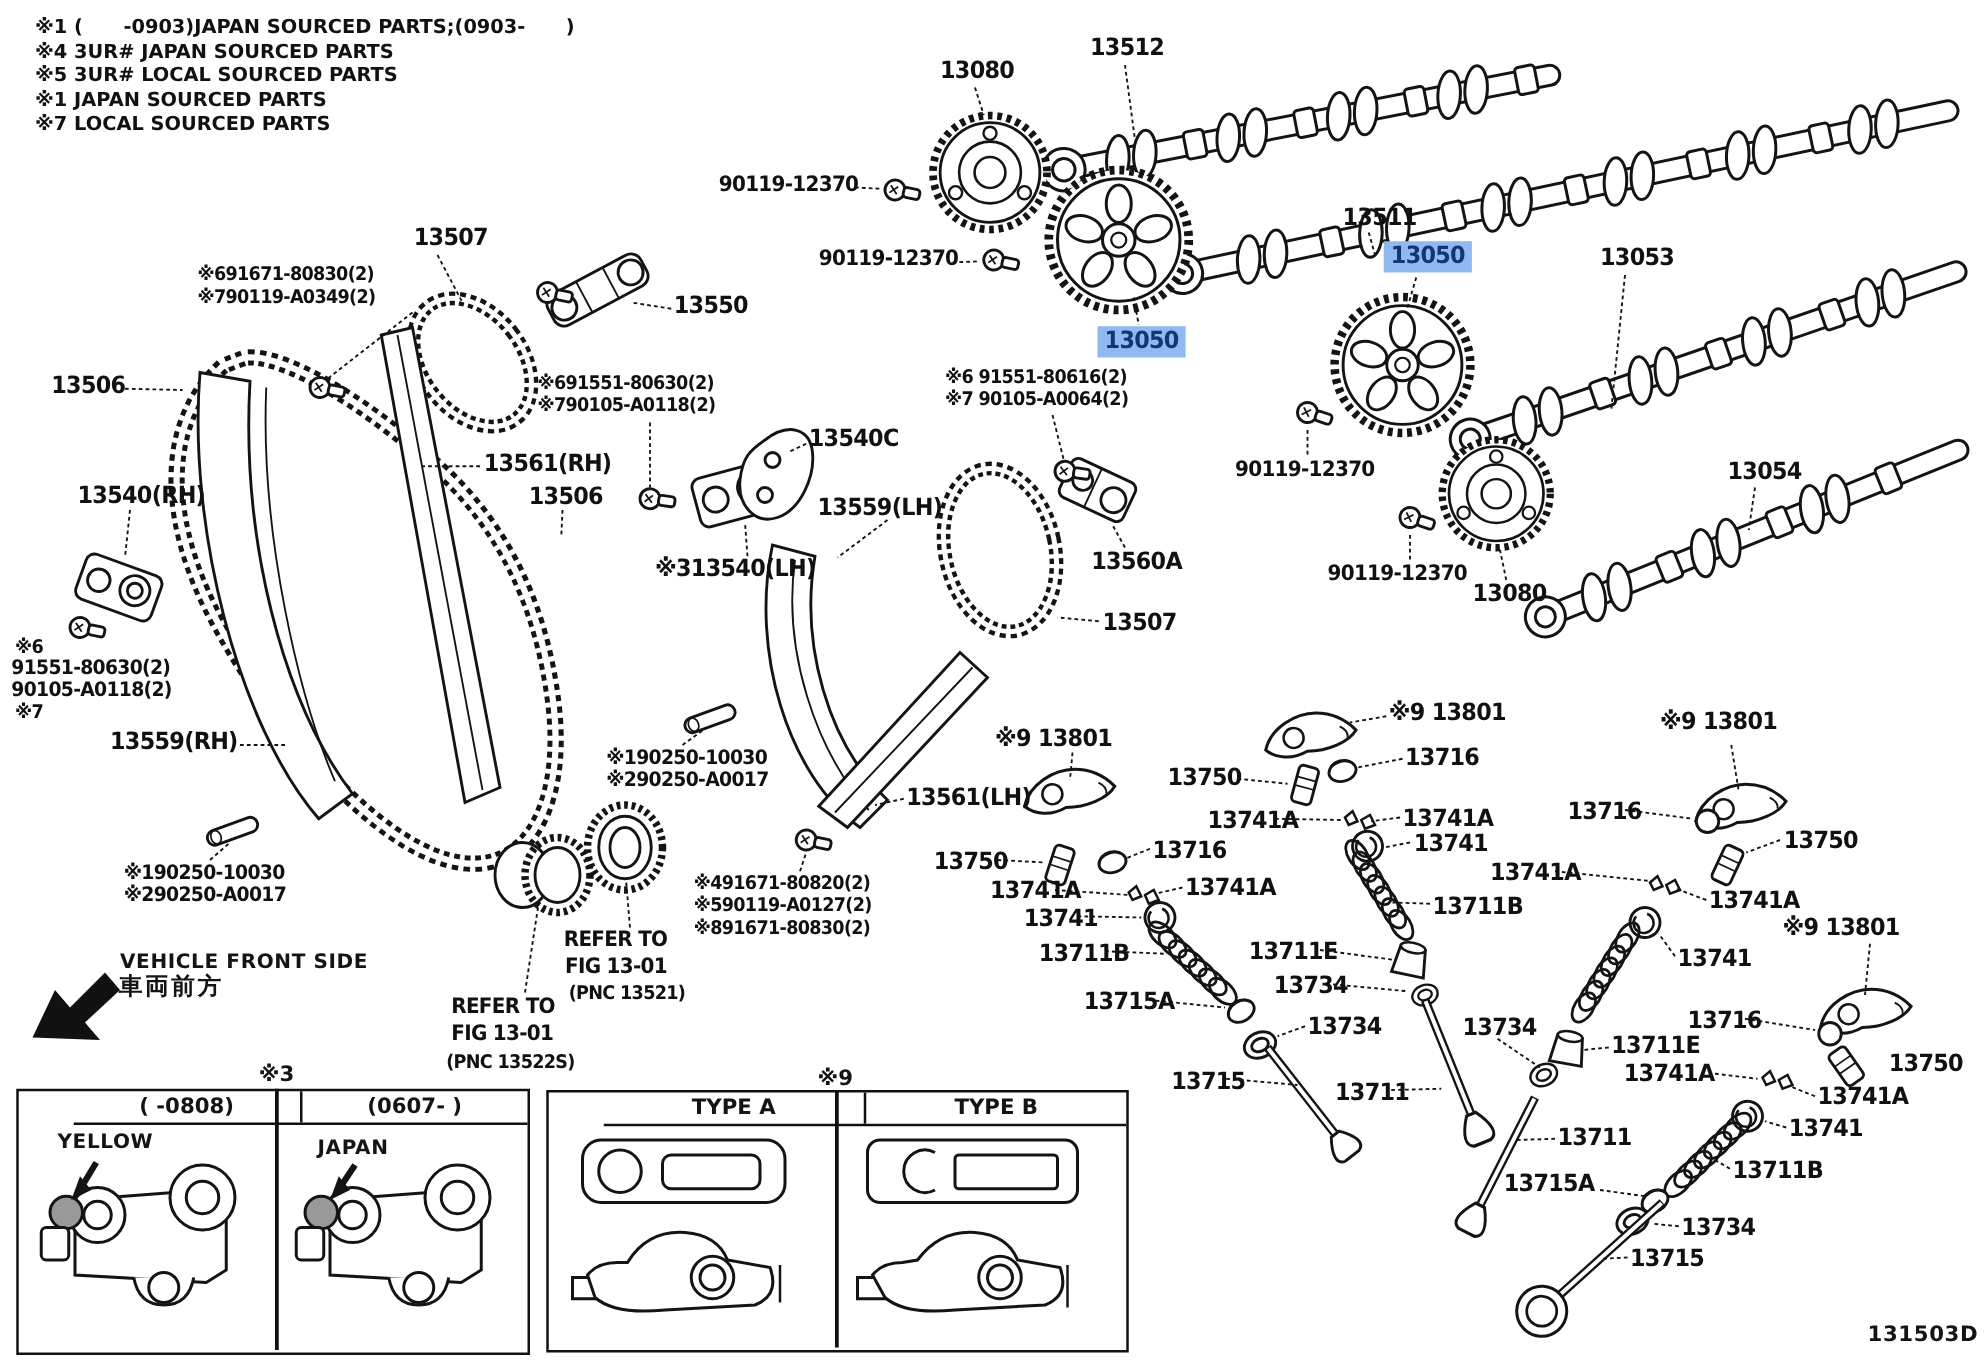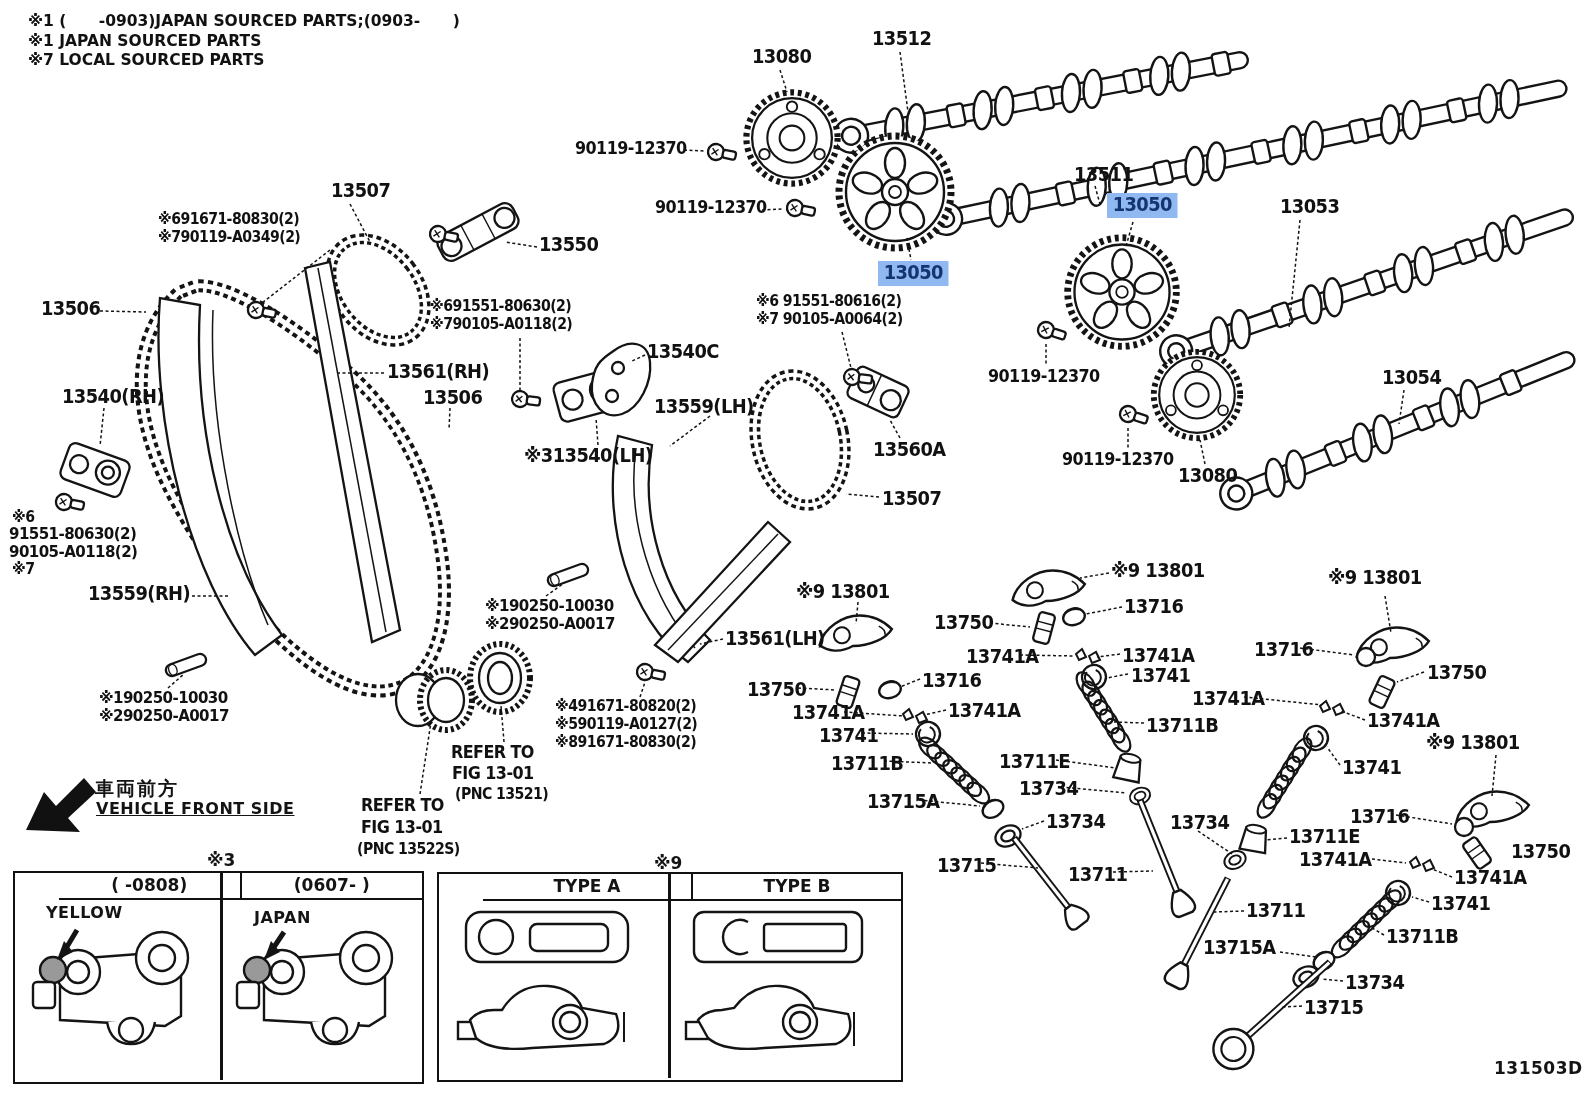--- a/index.html
+++ b/index.html
@@ -5,21 +5,21 @@
   html,body{margin:0;padding:0;background:#fff;}
   .canvas{position:relative;width:1588px;height:1095px;background:#fff;overflow:hidden;
           font-family:"DejaVu Sans","Liberation Sans",sans-serif;color:#141414;}
   svg.art{position:absolute;left:0;top:0;}
   .legend{position:absolute;left:28px;top:12px;}
   .legend-line{font:bold 15.5px "DejaVu Sans","Liberation Sans",sans-serif;white-space:pre;line-height:19.5px;color:#111;}
   .part-label{position:absolute;font:bold 19px "DejaVu Sans","Liberation Sans",sans-serif;color:#111;
               white-space:pre;letter-spacing:-0.6px;transform:scaleX(.94);transform-origin:0 0;line-height:1.05;}
   .part-label.hl{background:var(--hl-bg,#8FB9F0);color:var(--hl-text,#153572);padding:2px 6px 3px 6px;}
   .vfs-jp{position:absolute;left:95px;top:776px;font:bold 19px "DejaVu Sans",sans-serif;letter-spacing:2px;}
-  .vfs-en{position:absolute;left:96px;top:799px;font:bold 16px "DejaVu Sans",sans-serif;letter-spacing:.5px;text-decoration:underline;}
+  .vfs-en{position:absolute;left:96px;top:759px;font:bold 16px "DejaVu Sans",sans-serif;letter-spacing:.5px;}
   .inset{position:absolute;border:2.5px solid #111;background:#fff;}
   .inset-marker{position:absolute;font:bold 17px "DejaVu Sans",sans-serif;}
   .inset-hrow{display:flex;border-bottom:2.5px solid #111;height:25px;margin-left:44px;}
   .inset-cell{flex:1;text-align:center;font:bold 17px "DejaVu Sans",sans-serif;line-height:25px;}
   .cdiv{border-left:2.5px solid #111;}
   .inset-caption{position:absolute;font:bold 16px "DejaVu Sans",sans-serif;letter-spacing:.5px;}
   .diagram-id{position:absolute;left:1494px;top:1058px;font:bold 17px "DejaVu Sans",sans-serif;letter-spacing:.5px;}
   .vdiv{position:absolute;background:#111;}
 </style>
 </head>
@@ -390,20 +390,22 @@
       <line x1="1302" y1="1006" x2="1282" y2="1007"></line>
       <line x1="1280" y1="952" x2="1316" y2="957"></line>
       <line x1="1244" y1="911" x2="1213" y2="912"></line>
     </g>
 
     <path d="M26,830 L44,792 L56,806 L84,778 L96,792 L68,818 L80,832 Z" fill="#111"></path>
   </svg>
 
   <div class="legend">
     <div class="legend-line">※1 (      -0903)JAPAN SOURCED PARTS;(0903-      )</div>
+    <div class="legend-line">※4 3UR# JAPAN SOURCED PARTS</div>
+    <div class="legend-line">※5 3UR# LOCAL SOURCED PARTS</div>
     <div class="legend-line">※1 JAPAN SOURCED PARTS</div>
     <div class="legend-line">※7 LOCAL SOURCED PARTS</div>
   </div>
 
   <div id="labels-layer">
       <div class="part-label" style="left: 752px; top: 47px;">13080</div>
       <div class="part-label" style="left: 872px; top: 29px;">13512</div>
       <div class="part-label" style="left: 575px; top: 140px; font-size: 17px;">90119-12370</div>
       <div class="part-label" style="left: 655px; top: 199px; font-size: 17px;">90119-12370</div>
       <div class="part-label" style="left: 1074px; top: 165px;">13511</div>

